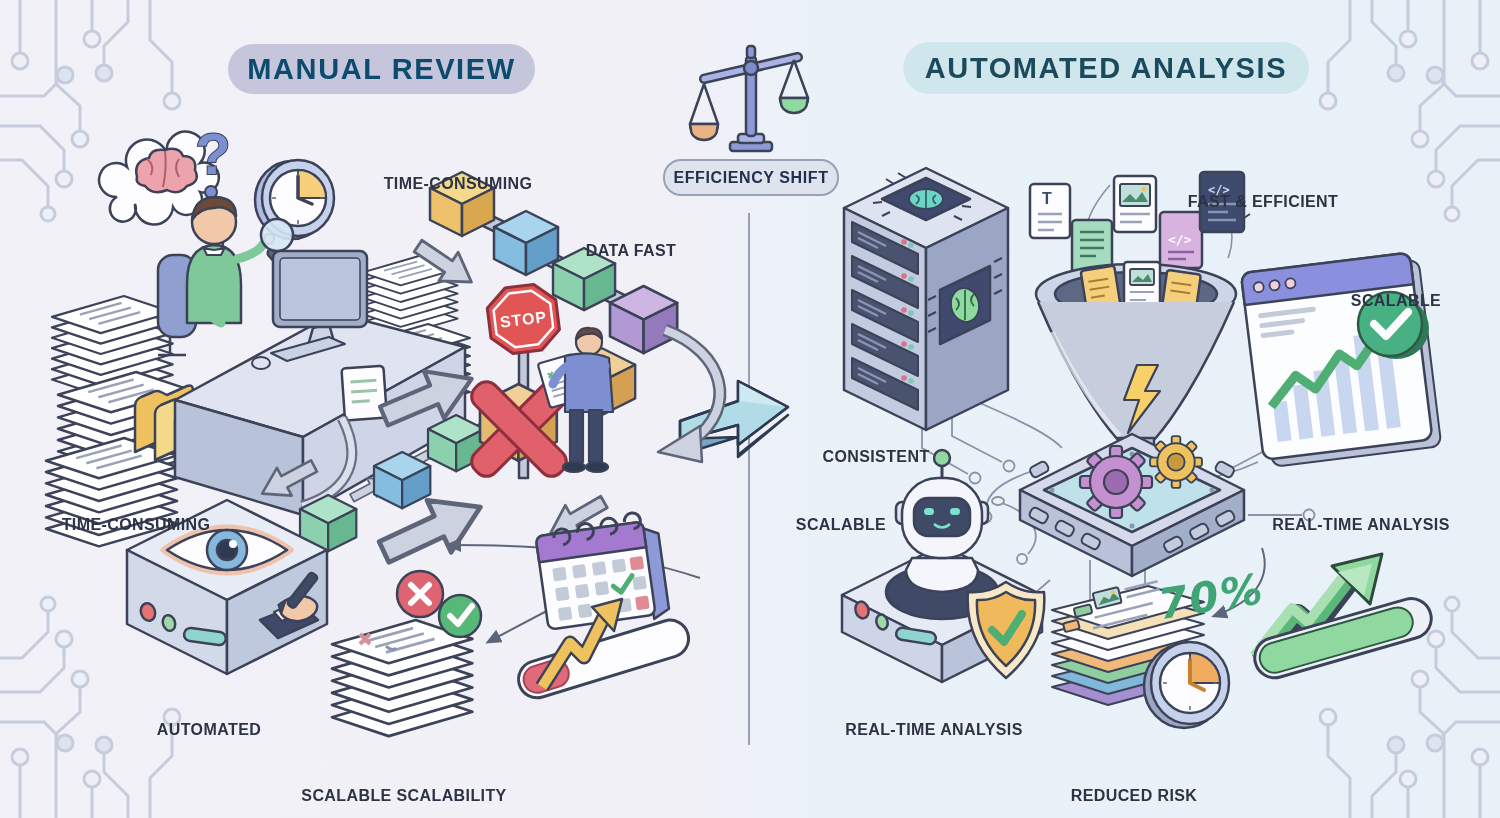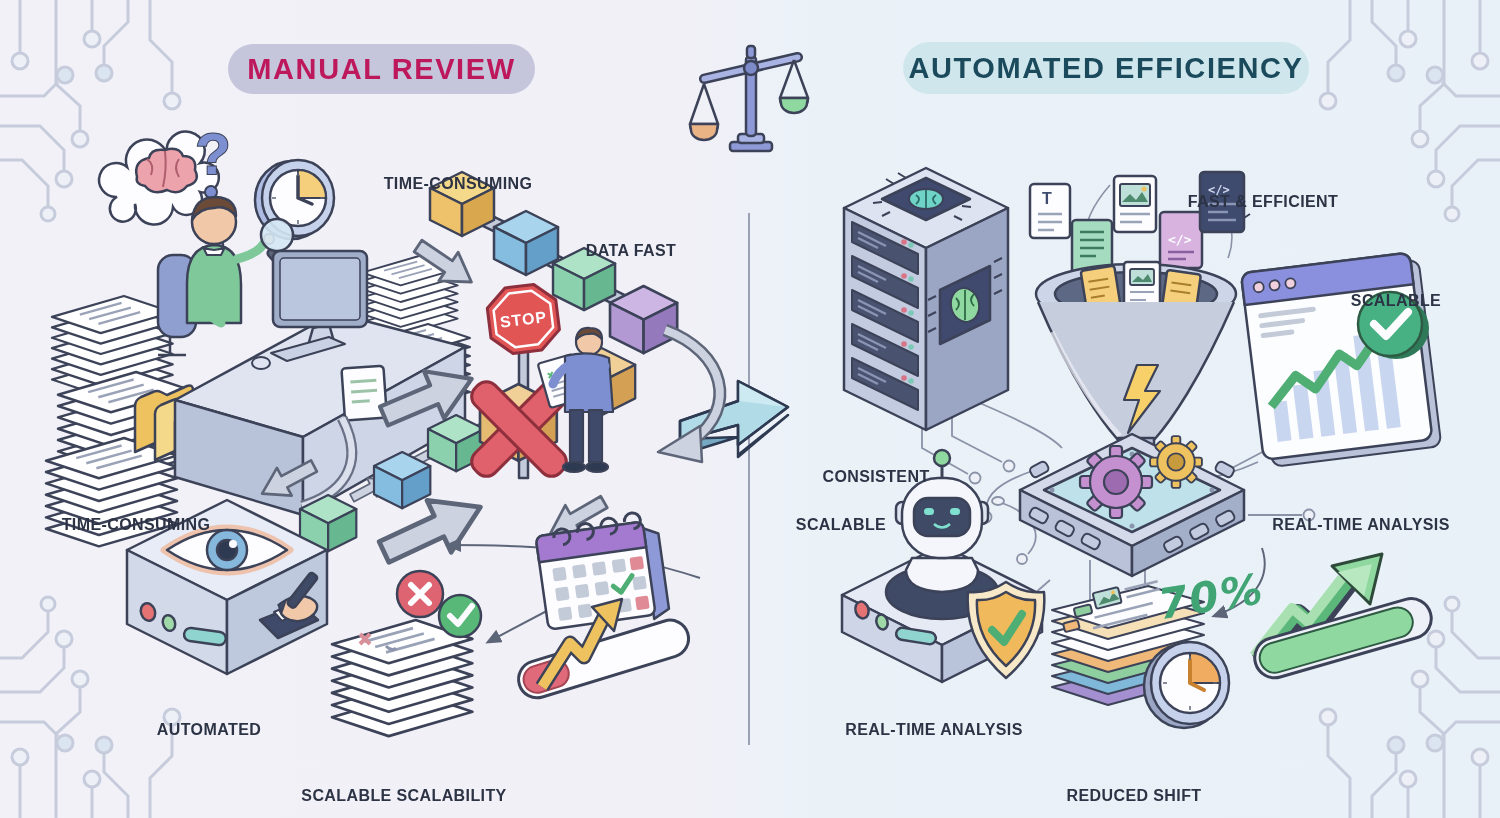--- a/index.html
+++ b/index.html
@@ -11,21 +11,21 @@
   .abs{position:absolute;}
   .lbl{
     position:absolute;transform:translateX(-50%);
     font:700 16px "Liberation Sans",sans-serif;color:#2c3344;
     letter-spacing:.4px;white-space:nowrap;margin-top:28px;
   }
   .title-pill{
     position:absolute;display:flex;align-items:center;justify-content:center;
     font:700 29px "Liberation Sans",sans-serif;letter-spacing:1.6px;white-space:nowrap;
   }
-  #title-left{left:228px;top:44px;width:307px;height:50px;border-radius:26px;background:#c5c6dc;color:#be185d;}
+  #title-left{left:228px;top:44px;width:307px;height:50px;border-radius:26px;background:#c5c6dc;color:#0c4a6e;}
   #title-right{left:903px;top:42px;width:406px;height:52px;border-radius:27px;background:#cfe7ec;color:#1b4a5d;}
   #eff-badge{
     position:absolute;left:663px;top:159px;width:172px;height:33px;
     display:flex;align-items:center;justify-content:center;border-radius:18px;
     background:#dde4ee;border:2px solid #97a2b6;color:#22304e;
     font:700 16px "Liberation Sans",sans-serif;letter-spacing:.6px;
   }
   #divider{position:absolute;left:748px;top:213px;width:2px;height:532px;background:#9aa1b5;}
   .pct{
     position:absolute;font:700 italic 42px "DejaVu Sans",sans-serif;color:#40a474;
@@ -84,40 +84,41 @@
       <use href="#circuit" transform="translate(0,230) scale(1,-1)"></use>
     </svg>
 <svg class="abs" style="left:1290px;top:0" width="210" height="230">
       <use href="#circuit" transform="translate(210,0) scale(-1,1)"></use>
     </svg>
 <svg class="abs" style="left:1290px;top:588px" width="210" height="230">
       <use href="#circuit" transform="translate(210,230) scale(-1,-1)"></use>
     </svg>
 
 <div id="title-left" class="title-pill">MANUAL REVIEW</div>
-<div id="title-right" class="title-pill">AUTOMATED EFFICIENCY</div>
+<div id="title-right" class="title-pill">AUTOMATED ANALYSIS</div>
 
 <svg class="abs" style="left:690px;top:40px" width="122" height="120">
   <g stroke="#3c4258" stroke-width="2.5" stroke-linejoin="round">
     <rect x="40" y="102" width="42" height="9" rx="3" fill="#8e9ad8"></rect>
     <rect x="48" y="94" width="26" height="9" rx="3" fill="#aab4e4"></rect>
     <rect x="56" y="16" width="10" height="80" rx="4" fill="#8e9ad8"></rect>
     <g transform="rotate(-13 61 28)">
           <rect x="9" y="24" width="104" height="8" rx="4" fill="#aab4e4"></rect>
         </g>
     <circle cx="61" cy="28" r="7" fill="#7d8bc8"></circle>
     <rect x="57" y="6" width="8" height="12" rx="3" fill="#8e9ad8"></rect>
     <path d="M14,44 L0,84 M14,44 L28,84" fill="none"></path>
     <path d="M0,84 A14,14 0 0 0 28,84 Z" fill="#fff"></path>
     <path d="M1,90 A13,10 0 0 0 27,90 L28,84 L0,84 Z" fill="#eab386"></path>
     <path d="M104,20 L90,58 M104,20 L118,58" fill="none"></path>
     <path d="M90,58 A14,14 0 0 0 118,58 Z" fill="#fff"></path>
     <path d="M91,63 A13,10 0 0 0 117,63 L118,58 L90,58 Z" fill="#8fd9a0"></path>
   </g>
 </svg>
+<div id="eff-badge">EFFICIENCY SHIFT</div>
 <div id="divider"></div>
 
 <svg class="abs" style="left:680px;top:363px" width="125" height="120">
   <g stroke="#2e3a52" stroke-width="2.5" stroke-linejoin="round">
     <polygon points="0,76 0,92 58,74 58,92 108,52 58,94 58,74" fill="#76a8c4"></polygon>
     <polygon points="0,58 58,38 58,18 108,44 58,82 58,62 0,78" fill="#b2dbe8"></polygon>
     <path d="M58,38 L58,18 L108,44" fill="#cdeaf2" stroke="none"></path>
     <polygon points="0,58 58,38 58,18 108,44 58,82 58,62 0,78" fill="none"></polygon>
   </g>
 </svg>
@@ -712,19 +713,19 @@
     <path d="M92,50 L126,42 L118,74" fill="#b8e8c0" stroke="none"></path>
   </g>
   <g transform="translate(4,122) rotate(-16)">
     <rect x="0" y="0" width="182" height="40" rx="20" fill="#eef0f7" stroke="#3c4258" stroke-width="3"></rect>
     <rect x="5" y="5" width="158" height="30" rx="15" fill="#8fd9a0" stroke="#2e5a44" stroke-width="2"></rect>
   </g>
 </svg>
 
 <div class="lbl" style="left:1263px;top:165px">FAST &amp; EFFICIENT</div>
 <div class="lbl" style="left:1396px;top:264px">SCALABLE</div>
-<div class="lbl" style="left:876px;top:440px">CONSISTENT</div>
+<div class="lbl" style="left:876px;top:420px">CONSISTENT</div>
 <div class="lbl" style="left:841px;top:488px">SCALABLE</div>
 <div class="lbl" style="left:1361px;top:488px">REAL-TIME ANALYSIS</div>
 <div class="lbl" style="left:934px;top:693px">REAL-TIME ANALYSIS</div>
-<div class="lbl" style="left:1134px;top:759px">REDUCED SHIFT</div>
+<div class="lbl" style="left:1134px;top:759px">REDUCED RISK</div>
 
 </div>
 
 </body></html>

